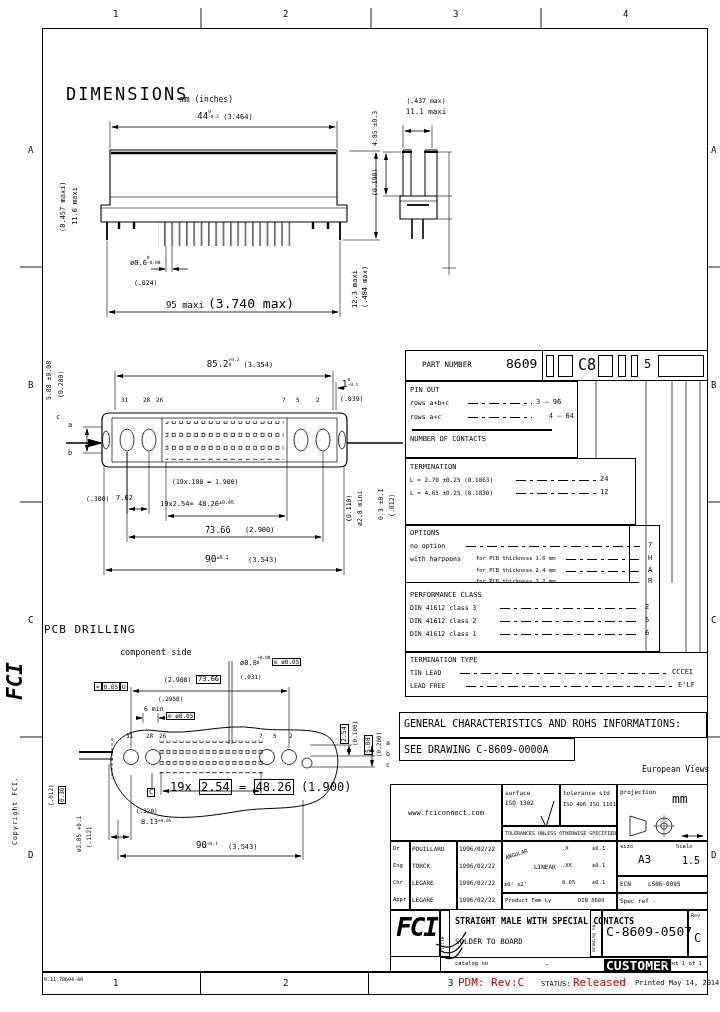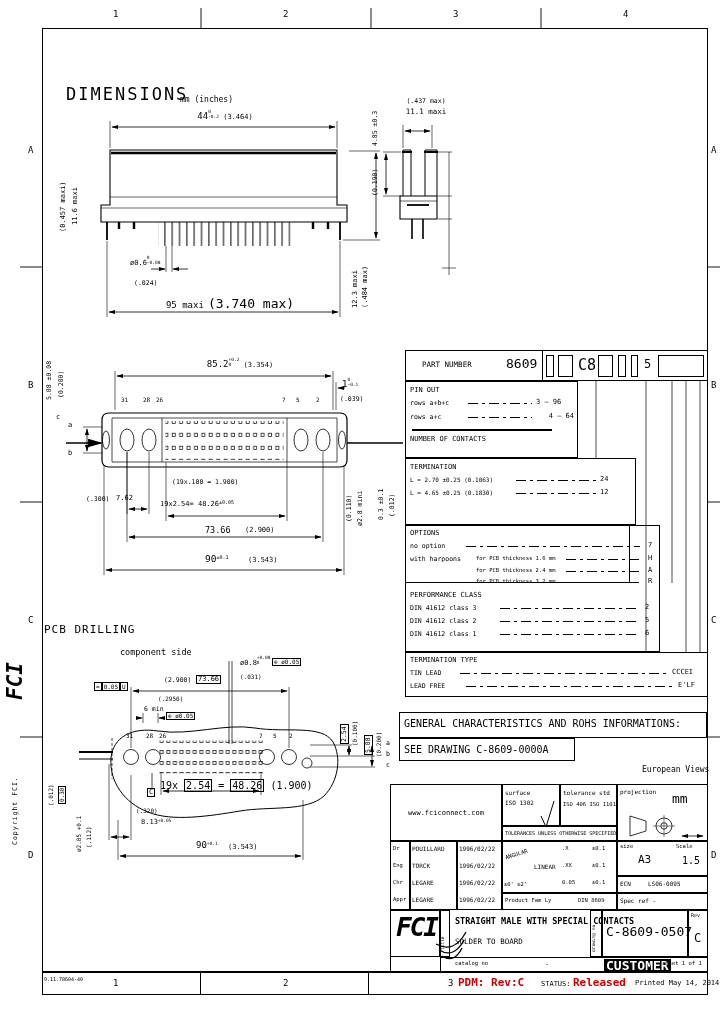--- a/index.html
+++ b/index.html
@@ -7,21 +7,21 @@
         font-family:"DejaVu Sans Mono",monospace;color:#000;overflow:hidden}
   .t{position:absolute;white-space:nowrap;font-size:7px;line-height:1.05;color:#000}
   .v{transform:rotate(-90deg);transform-origin:0 0}
   .box{border:1px solid #000;padding:0 1px}
   .cell{position:absolute;border:1px solid #000;box-sizing:border-box}
   .tol{display:inline-block;vertical-align:1px;font-size:4.5px;line-height:1.1;text-align:left}
   .lead{position:absolute;height:1px;
         background:repeating-linear-gradient(90deg,#000 0 10px,transparent 10px 14px,#000 14px 17px,transparent 17px 21px)}
   .uline{position:absolute;height:2px;background:#000}
   .inv{background:#000;color:#fff;padding:0 2px}
-  .red{color:#cc0000;font-weight:bold}
+  .red{color:#cc0000;font-weight:normal}
   svg{position:absolute;left:0;top:0;pointer-events:none}
   .zone{position:absolute;font-size:9px}
 </style>
 </head>
 <body>
 
 <div id="page">
 
 <svg width="720" height="1012" viewBox="0 0 720 1012">
   <defs>
@@ -302,21 +302,21 @@
 </div>
 <div class="t" style="left:158px;top:696px;font-size:6px">(.2950)</div>
 <div class="t" style="left:144px;top:706px;font-size:6.5px">6 min</div>
 <div class="t box" style="left:166px;top:712px;font-size:6px">⊕ ø0.05</div>
 <div class="t" style="left:126px;top:733px;font-size:6px">31</div>
 <div class="t" style="left:146px;top:733px;font-size:6px">28</div>
 <div class="t" style="left:159px;top:733px;font-size:6px">26</div>
 <div class="t" style="left:259px;top:733px;font-size:6px">7</div>
 <div class="t" style="left:273px;top:733px;font-size:6px">5</div>
 <div class="t" style="left:289px;top:733px;font-size:6px">2</div>
-<div class="t" style="left:160px;top:781px;font-size:10px">
+<div class="t" style="left:170px;top:781px;font-size:12px">
   <span>19x</span> <span class="box">2.54</span> <span>=</span> <span class="box">48.26</span> <span>(1.900)</span>
 </div>
 <div class="t box" style="left:147px;top:788px">C</div>
 <div class="t" style="left:136px;top:808px;font-size:6px">(.320)</div>
 <div class="t" style="left:141px;top:819px">
   <span>8.13</span><span style="font-size:4.5px;vertical-align:2px">+0.05</span>
 </div>
 <div class="t" style="left:196px;top:841px">
   <span style="font-size:9px">90</span><span style="font-size:4.5px;vertical-align:3px">+0.1</span>
 </div>

